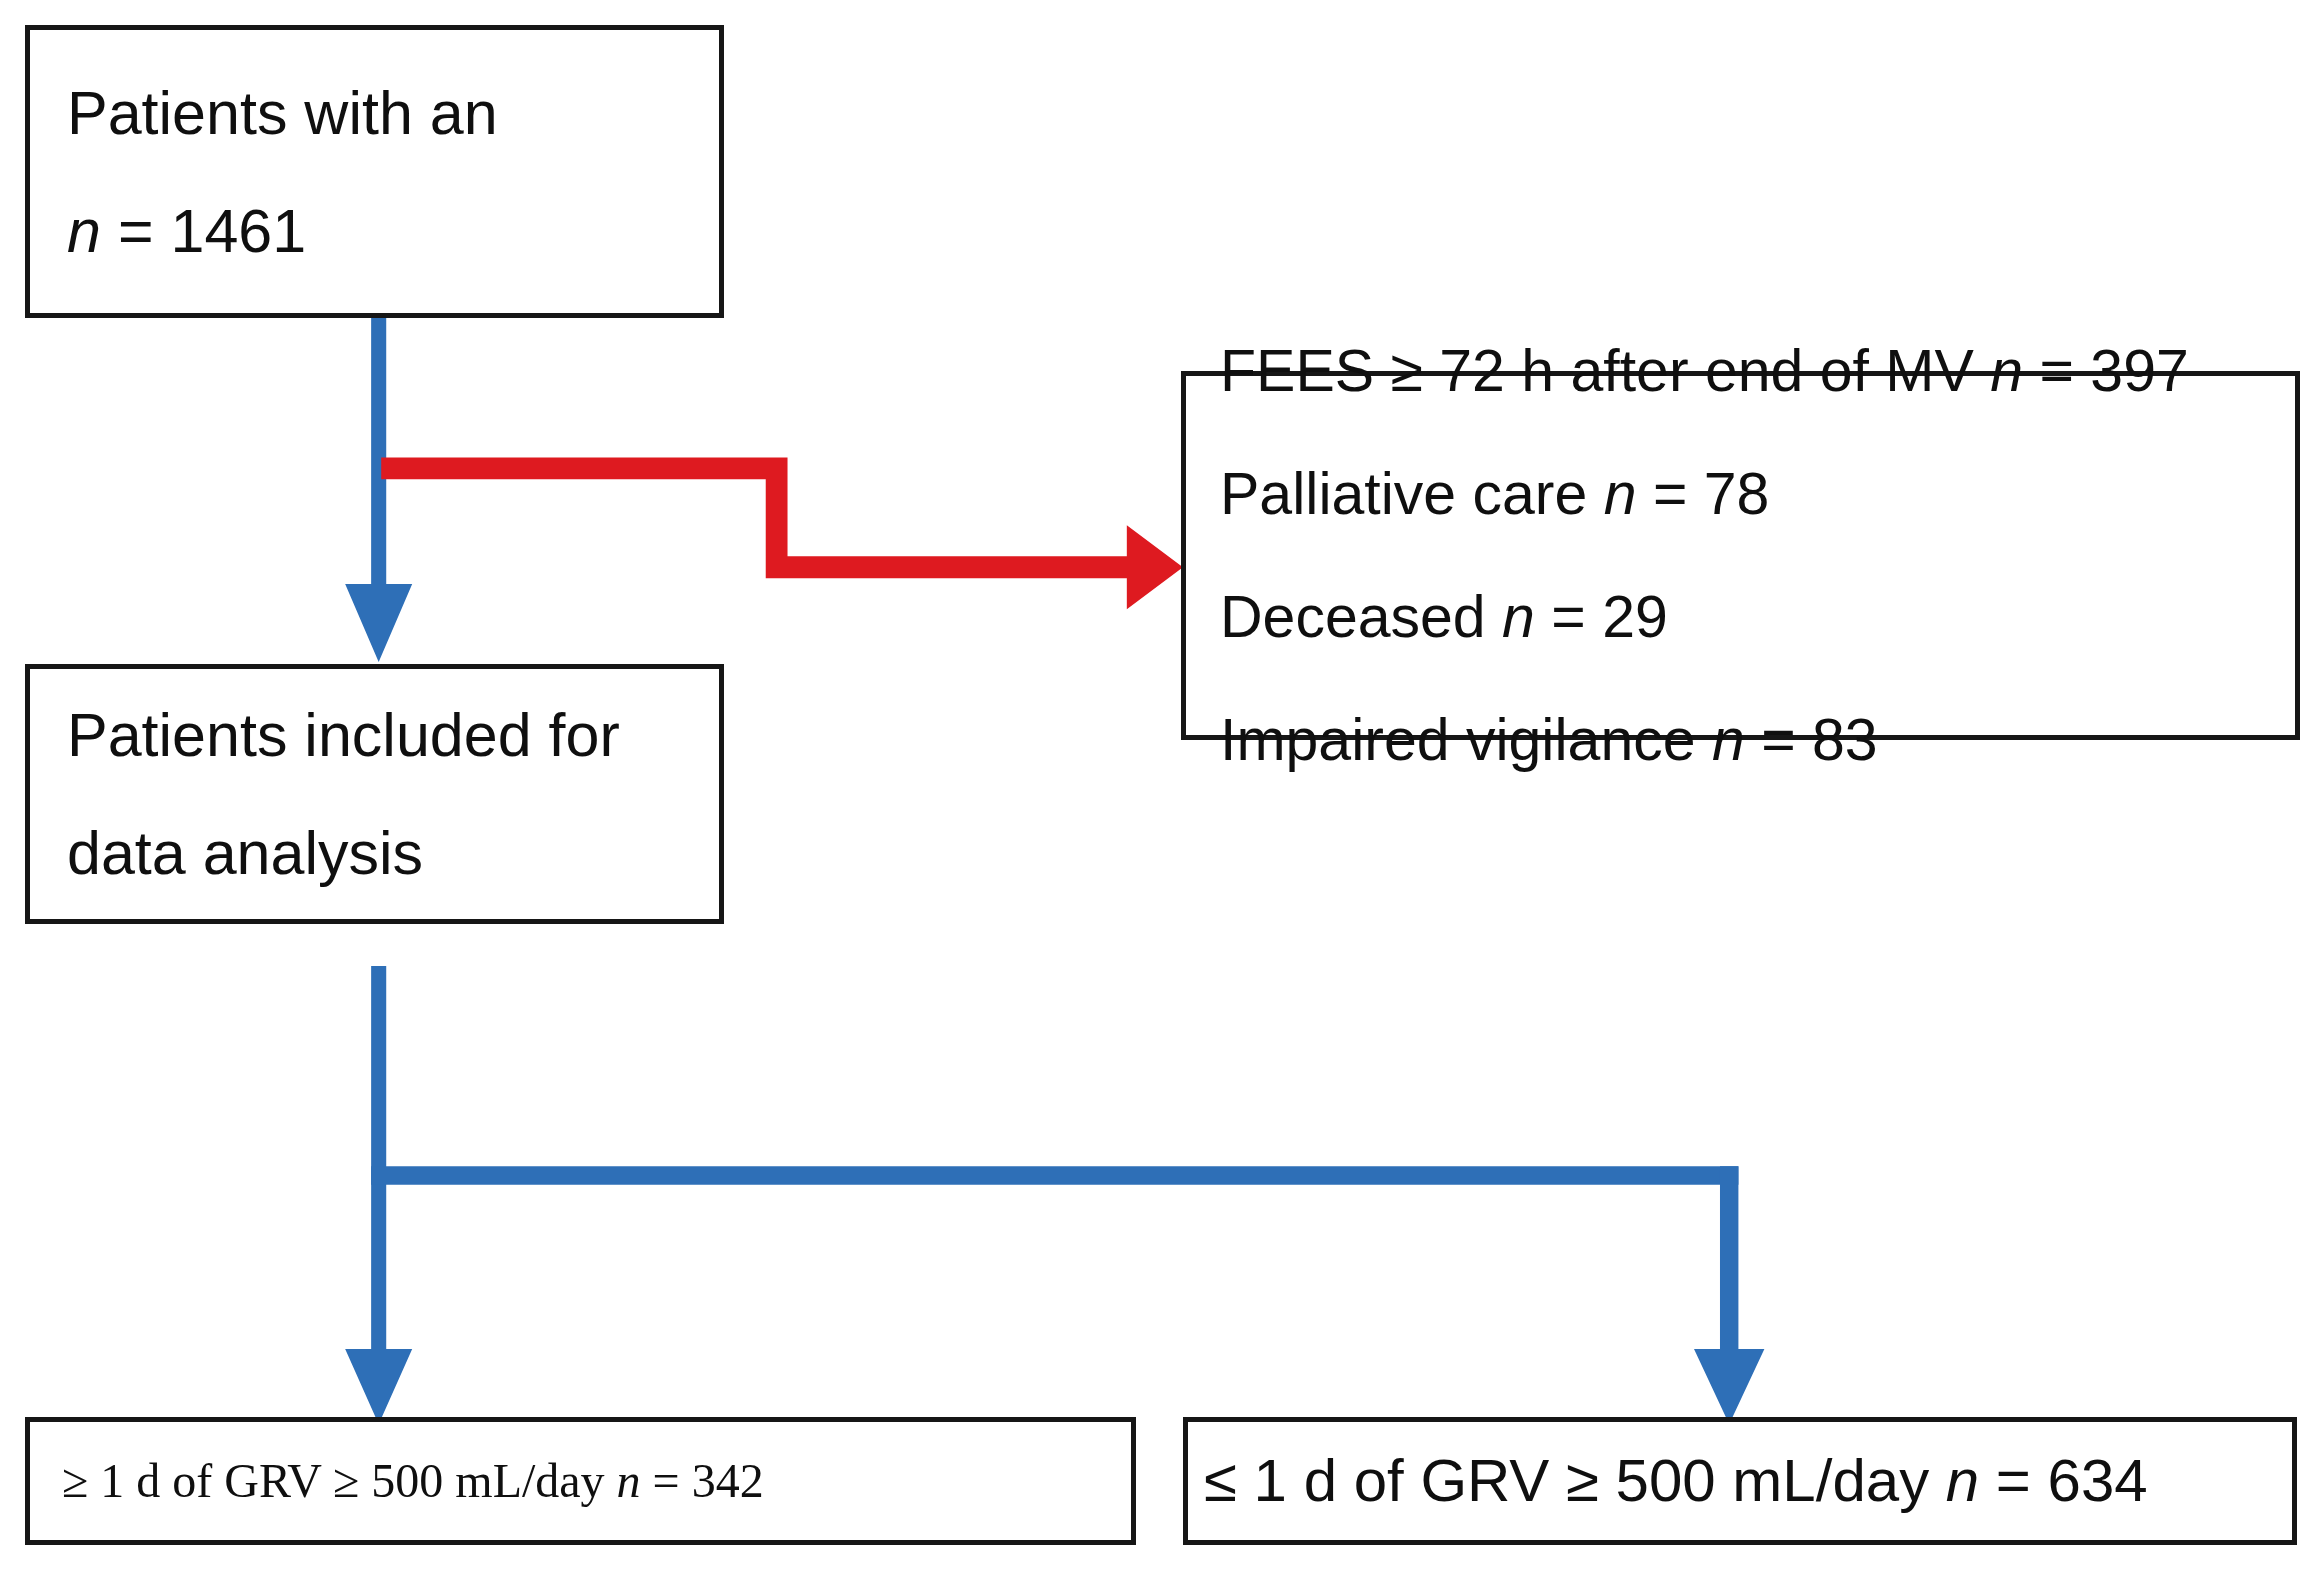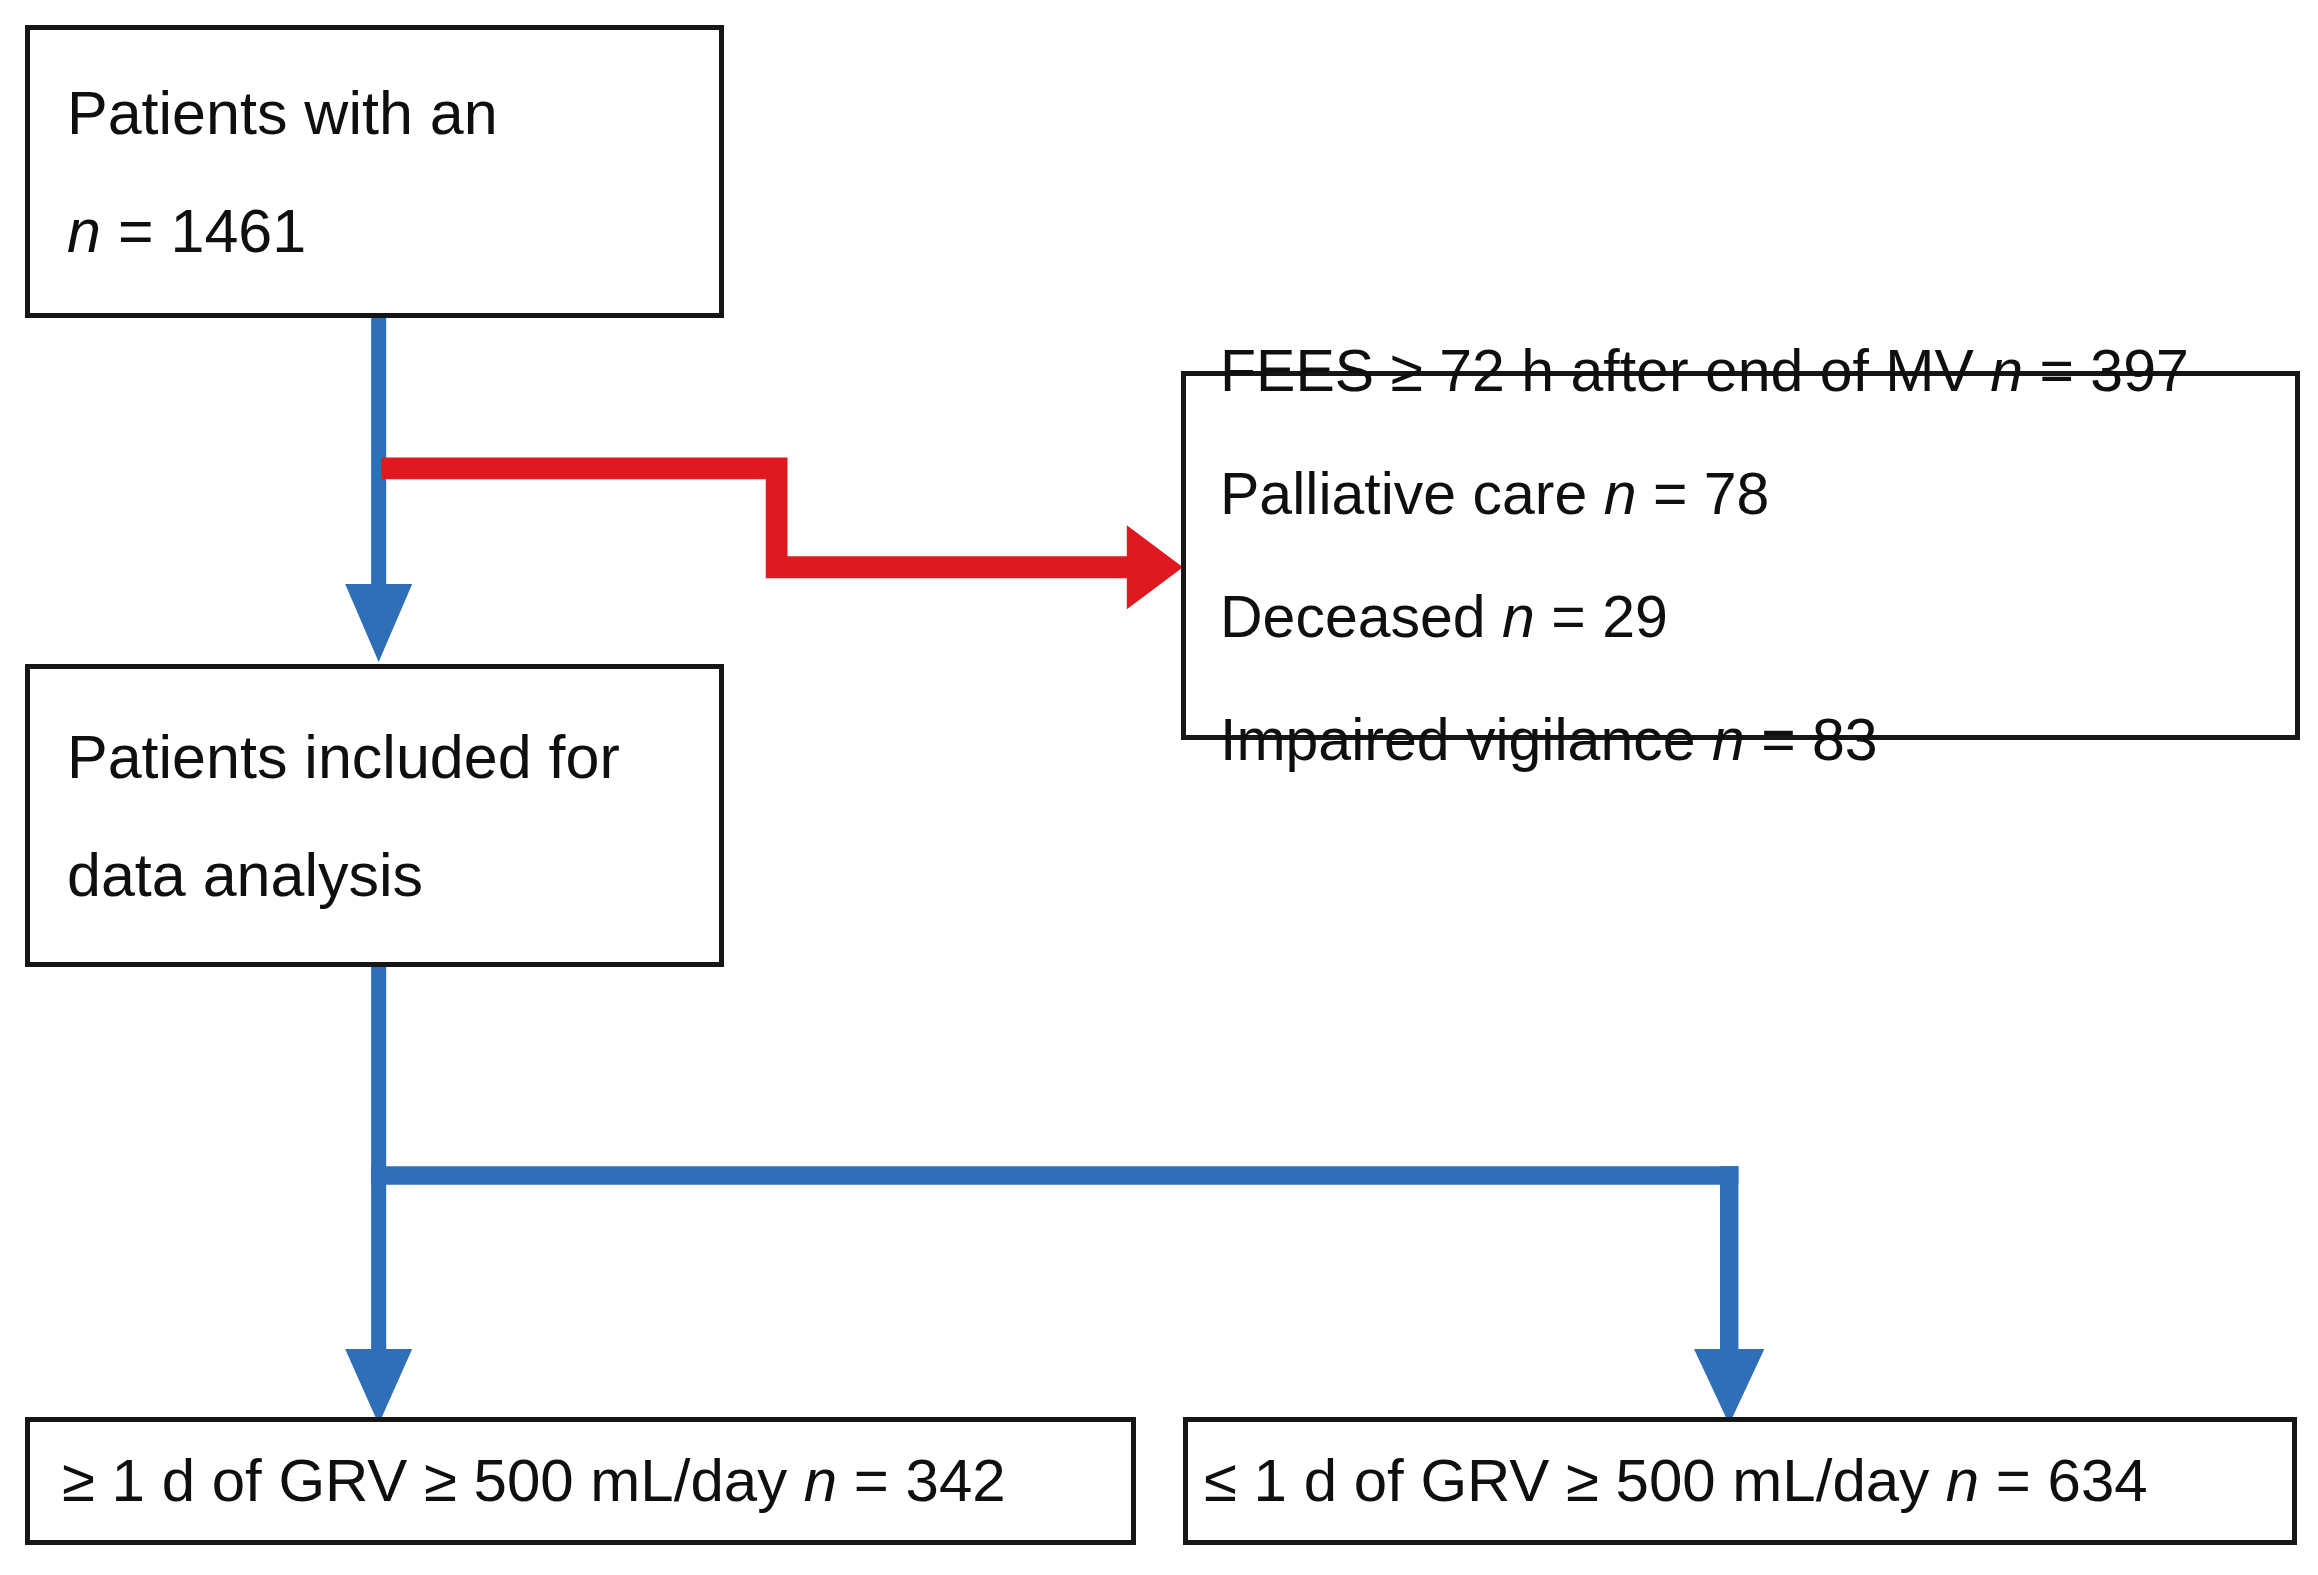--- a/index.html
+++ b/index.html
@@ -35,24 +35,24 @@
     color: var(--text);
     gap: 36px;
   }
   .box .tline { white-space: nowrap; }
   .box .tline i { font-style: italic; }
 
   #box-source   { left: 25px;   top: 25px;   width: 699px;  height: 293px;
                   padding-left: 37px; font-size: 61px; line-height: 82px; }
   #box-excluded { left: 1181px; top: 371px;  width: 1119px; height: 369px;
                   padding-left: 34px; font-size: 59px; line-height: 87px; }
-  #box-included { left: 25px;   top: 664px;  width: 699px;  height: 303px;
+  #box-included { left: 25px;   top: 664px;  width: 699px;  height: 260px;
                   padding-left: 37px; font-size: 61px; line-height: 82px; }
   #box-grv-high { left: 25px;   top: 1417px; width: 1111px; height: 128px;
-                  padding-left: 32px; font-size: 60px; line-height: 70px; }
+                  padding-left: 32px; font-size: 48px; line-height: 70px; font-family: Liberation Serif, serif; }
   #box-grv-low  { left: 1183px; top: 1417px; width: 1114px; height: 128px;
                   padding-left: 16px; font-size: 60px; line-height: 70px; }
 
   .blue-arrow { fill: var(--arrow-blue); }
   .red-arrow  { fill: var(--arrow-red);  }
 </style>
 </head>
 <body>
 
 <div class="canvas">

